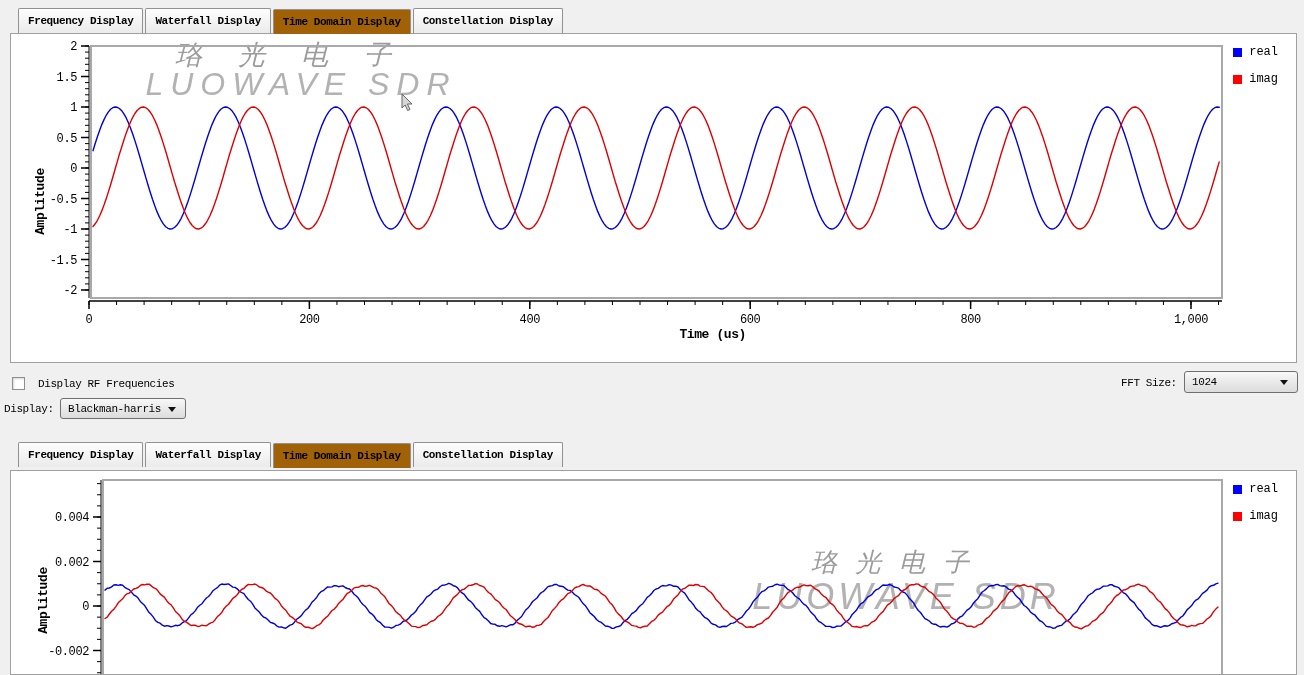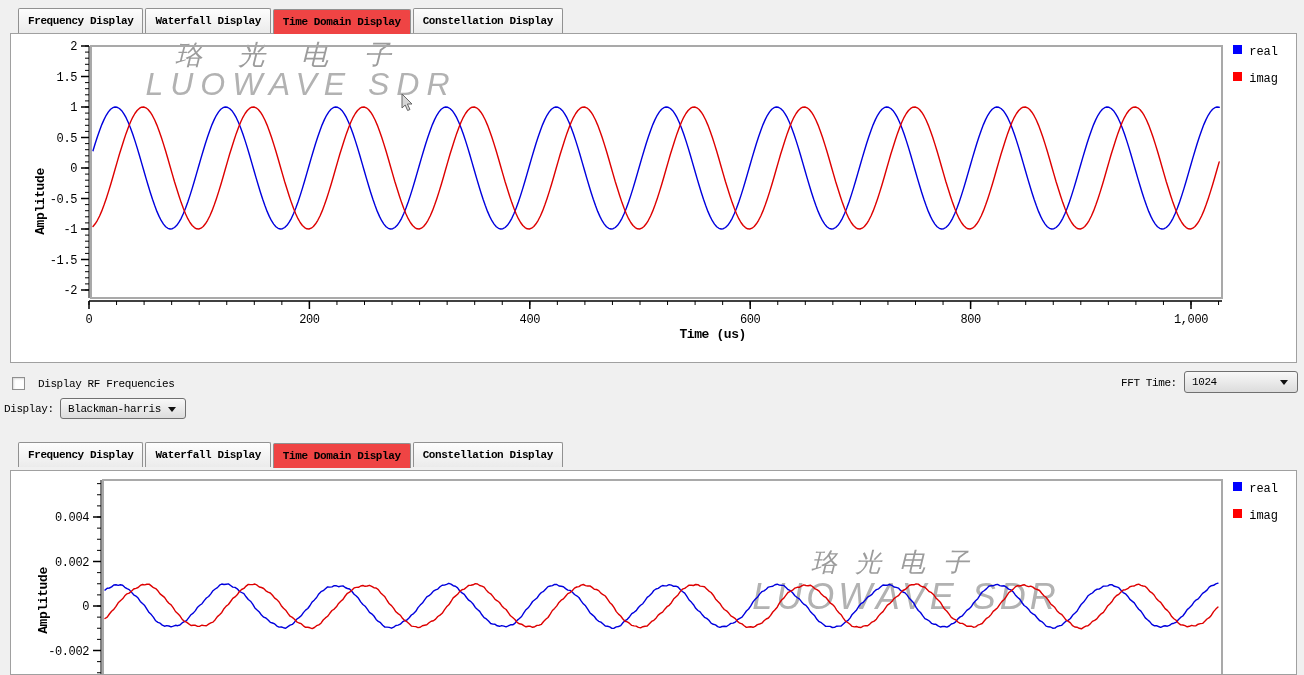--- a/index.html
+++ b/index.html
@@ -22,27 +22,27 @@
   #tabbar2 { top:446px; }
   .tab {
     height:19px; padding:12px 9px; margin-right:2px;
     display:flex; align-items:center;
     background:linear-gradient(#fdfdfd,#ebebeb);
     border:1px solid #919191; border-bottom:none;
     border-radius:2px 2px 0 0;
     font-weight:bold; white-space:nowrap; cursor:default;
   }
   .tab.active {
-    height:22px; background:#ef4444; position:relative; z-index:4;
+    height:22px; background:#a16207; position:relative; z-index:4;
     margin-bottom:-1px;
   }
   .axis-title { position:absolute; font-weight:bold; font-size:13px; z-index:2; }
   .axis-title.vert { transform:rotate(-90deg); transform-origin:center; }
   .legend { position:absolute; right:18px; top:11px; z-index:2; }
-  .legend-row { display:flex; align-items:flex-start; margin-bottom:13px;padding-left:6px; }
+  .legend-row { display:flex; align-items:center; margin-bottom:13px;padding-left:6px; }
   .legend-swatch { width:9px; height:9px; margin-right:7px; display:inline-block; }
   .legend-label { font-size:12px; letter-spacing:0; }
   .ctl-label { position:absolute; white-space:nowrap; }
   .checkbox {
     position:absolute; left:12px; top:377px; width:13px; height:13px;
     background:#fff; border:1px solid #8f8f8f; box-shadow:inset 1px 1px 2px #d8d8d8;
   }
   .combo {
     position:absolute; display:flex; align-items:center;
     border:1px solid #707070; border-radius:3px;
@@ -202,21 +202,21 @@
     <div class="legend-row">
       <span class="legend-swatch sw-imag" style="background: rgb(255, 0, 0);"></span>
       <span class="legend-label">imag</span>
     </div>
   </div>
 </div>
 
 <div class="checkbox"></div>
 <div class="ctl-label" style="left:31px; top:378px;margin-left:7px;">Display RF Frequencies</div>
 
-<div class="ctl-label" style="left:1121px; top:377px;">FFT Time:</div>
+<div class="ctl-label" style="left:1121px; top:377px;">FFT Size:</div>
 <div class="combo" id="combo-fft">
   <span>1024</span>
   <span class="combo-arrow"></span>
 </div>
 
 <div class="ctl-label" style="left:4px; top:403px;">Display:</div>
 <div class="combo" id="combo-window">
   <span>Blackman-harris</span>
   <span class="combo-arrow"></span>
 </div>

